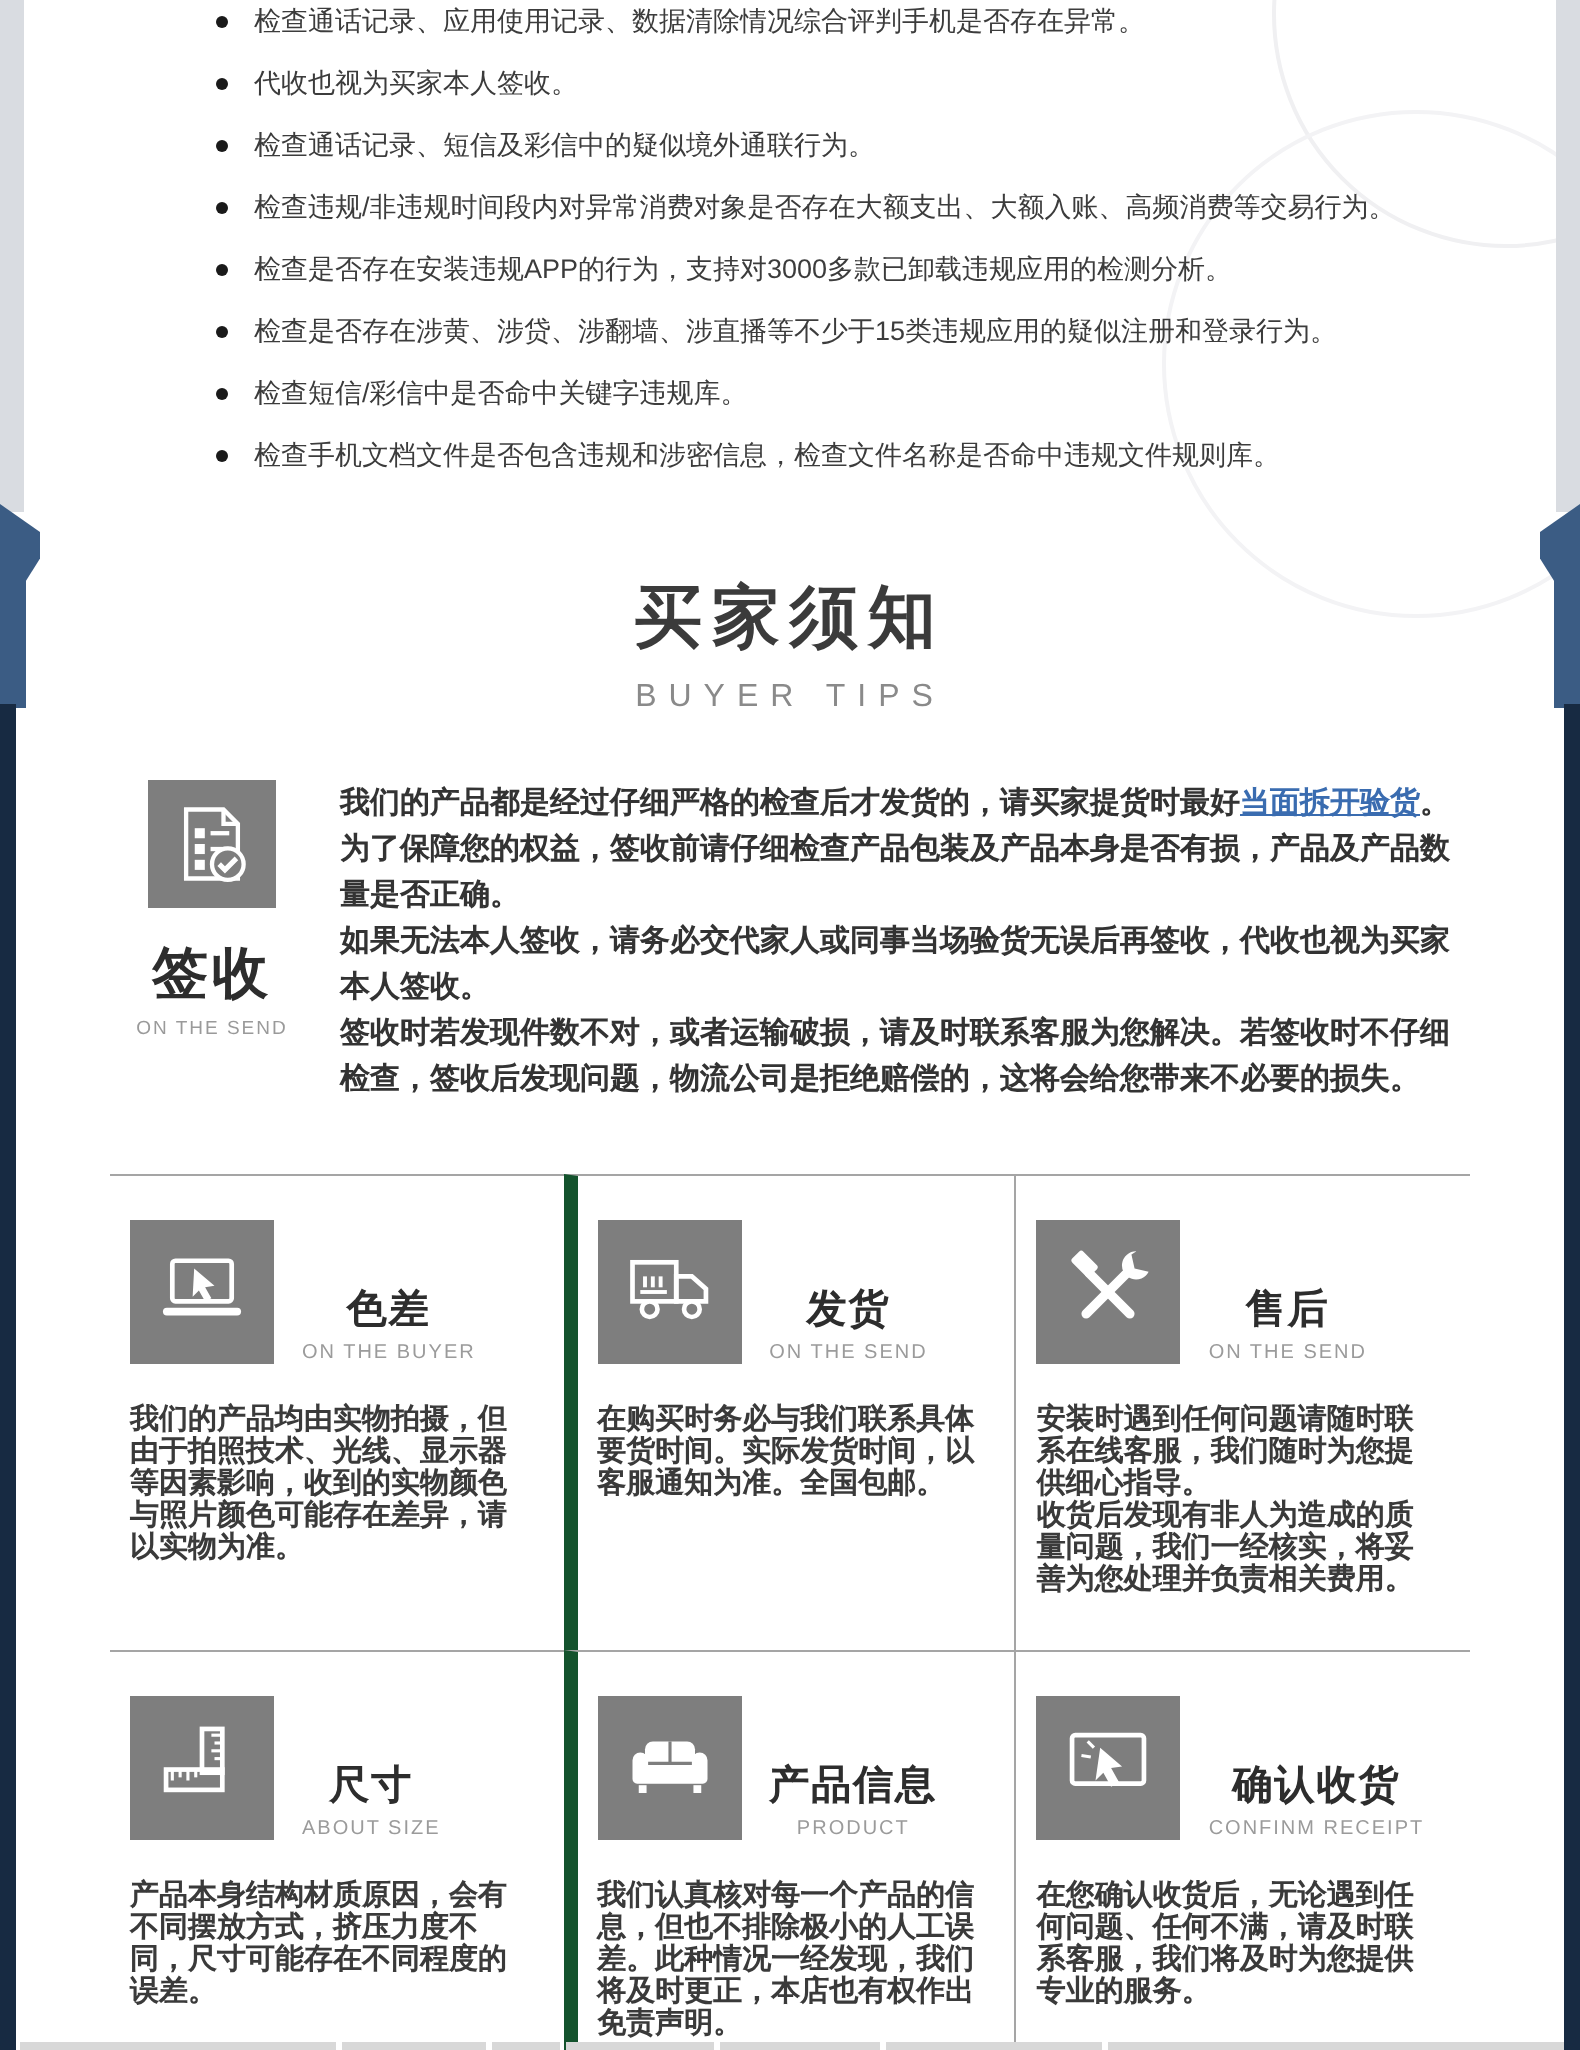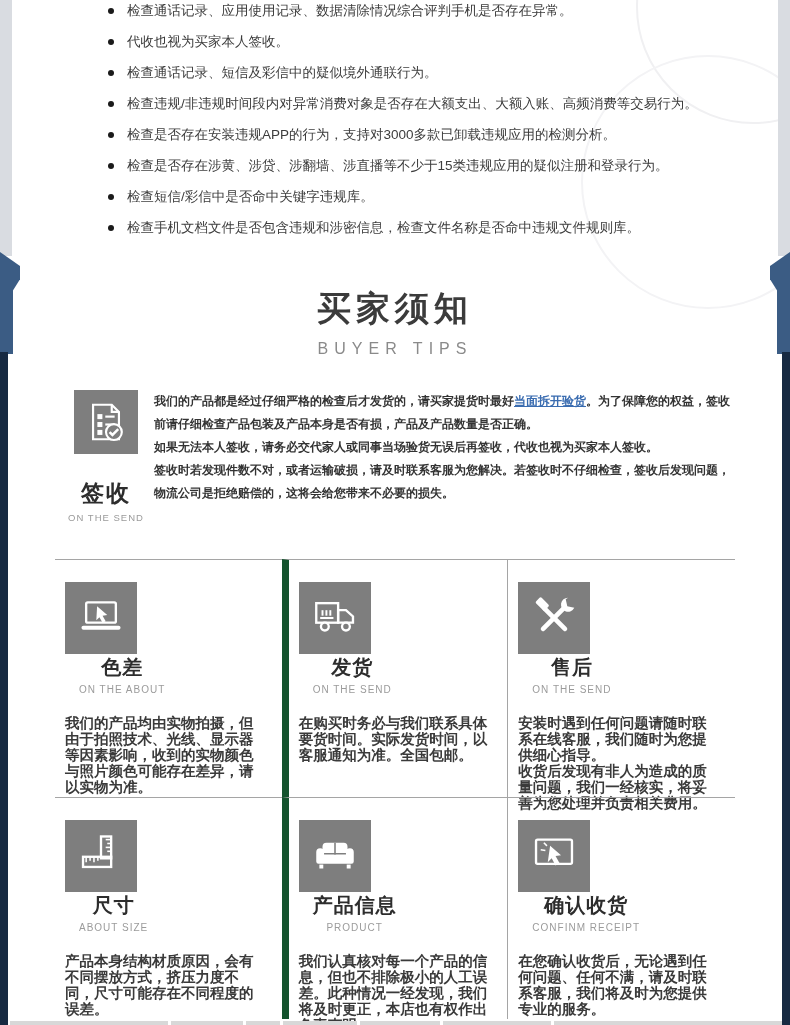--- a/index.html
+++ b/index.html
@@ -35,32 +35,32 @@
   
   .tips-header{position:relative;z-index:2;text-align:center;margin-top:50px;}
   .tips-title{font-size:34px;font-weight:bold;color:#3b3b3b;letter-spacing:5px;margin-top:37px;}
   .tips-sub{font-size:16px;color:#8a8a8a;letter-spacing:6px;margin-top:8px;}
 
   
   .sign-row{position:relative;z-index:2;display:flex;margin:32px 58px 0 64px;}
   .badge{flex:0 0 84px;text-align:center;}
   .icon-box{width:64px;height:64px;background:#7e7e7e;margin:0 auto;
             display:flex;align-items:center;justify-content:center;}
-  .badge-cn{font-size:23px;font-weight:bold;color:#2d2d2d;margin-top:24px;letter-spacing:2px;}
+  .badge-cn{font-size:28px;font-weight:bold;color:#2d2d2d;margin-top:14px;letter-spacing:2px;}
   .badge-en{font-size:9.5px;color:#9a9a9a;letter-spacing:1px;margin-top:3px;}
-  .sign-text{flex:1;margin-left:6px;font-size:12px;line-height:23px;
+  .sign-text{flex:1;margin-left:22px;font-size:15px;line-height:23px;
              color:#333;font-weight:600;}
   .hl{color:#3a6cb0;text-decoration:underline;}
 
   
   .grid{position:relative;z-index:2;display:grid;margin:36px 55px 0 55px;
         grid-template-columns:1fr 1fr 1fr;grid-template-rows:238px 222px;}
   .cell{border-top:1px solid #a5a5a5;padding:22px 14px 0 10px;}
   .cell.mid{border-left:7px solid #14532d;border-right:1px solid #a5a5a5;}
-  .cell-head{display:flex;align-items:flex-start;flex-direction:column;}
+  .cell-head{display:flex;align-items:flex-end;}
   .cell-icon{flex:0 0 72px;width:72px;height:72px;background:#7e7e7e;
              display:flex;align-items:center;justify-content:center;}
   .cell-titles{margin-left:14px;text-align:center;}
   .cell-cn{font-size:20px;font-weight:bold;color:#2d2d2d;letter-spacing:1px;}
   .cell-en{font-size:10px;color:#9b9b9b;letter-spacing:1px;margin-top:3px;}
   .cell-body{margin-top:20px;font-size:14.5px;line-height:16px;color:#3a3a3a;
              font-weight:600;white-space:pre-line;}
 
   
   .bottom-strip{position:absolute;z-index:4;bottom:0;left:10px;right:0;height:4px;
@@ -148,21 +148,21 @@
       <div class="cell-head">
         <div class="cell-icon">
           <svg width="50" height="50" viewBox="0 0 64 64">
             <rect x="13" y="12" width="38" height="26" rx="2" fill="none" stroke="#fff" stroke-width="3"></rect>
             <rect x="7" y="42" width="50" height="5" rx="2.5" fill="#fff"></rect>
             <path d="M27 17 l13 11 -6 1 4 7 -4 2 -4 -7 -4 4 z" fill="#fff"></path>
           </svg>
         </div>
         <div class="cell-titles">
           <div class="cell-cn">色差</div>
-          <div class="cell-en">ON THE ABOUT</div>
+          <div class="cell-en">ON THE BUYER</div>
         </div>
       </div>
       <div class="cell-body">我们的产品均由实物拍摄，但由于拍照技术、光线、显示器等因素影响，收到的实物颜色与照片颜色可能存在差异，请以实物为准。</div>
     </div>
 
     <div class="cell mid">
       <div class="cell-head">
         <div class="cell-icon">
           <svg width="50" height="50" viewBox="0 0 64 64">
             <rect x="8" y="13" width="28" height="25" fill="none" stroke="#fff" stroke-width="3"></rect>

